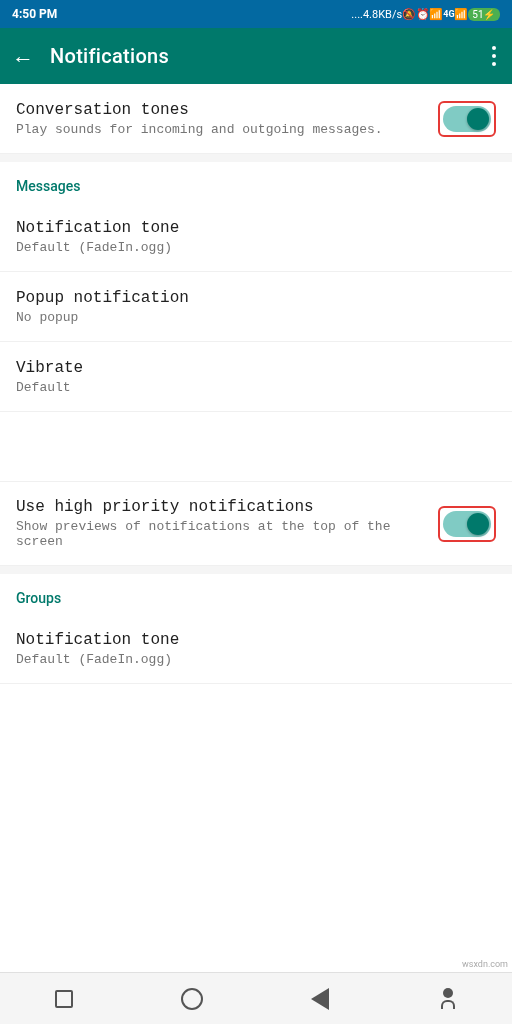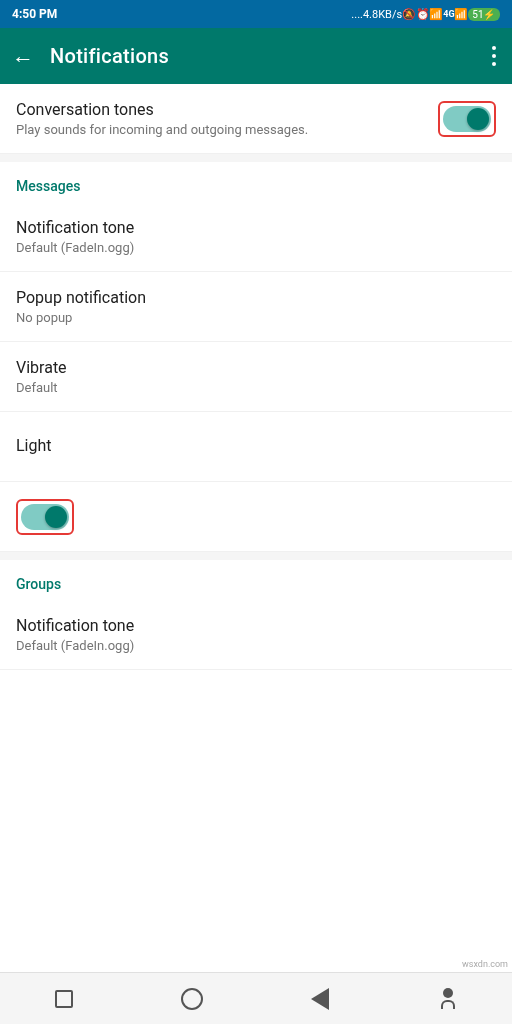--- a/index.html
+++ b/index.html
@@ -93,20 +93,21 @@
       padding: 16px 16px;
       display: flex;
       align-items: center;
       justify-content: space-between;
       border-bottom: 1px solid #f0f0f0;
       min-height: 70px;
     }
 
     .setting-item-text {
       flex: 1;
+      font-family: Liberation Mono, monospace;
     }
 
     .setting-item-title {
       font-size: 16px;
       color: #212121;
       font-weight: 400;
       margin-bottom: 3px;
     }
 
     .setting-item-subtitle {
@@ -308,25 +309,28 @@
 
   <div class="setting-item">
     <div class="setting-item-text">
       <div class="setting-item-title">Vibrate</div>
       <div class="setting-item-subtitle">Default</div>
     </div>
   </div>
 
   <div class="setting-item">
     <div class="setting-item-text">
-      <div class="setting-item-title">Light</div>
-    </div>
-  </div>
-
-  <div class="setting-item">
+    </div>
+  </div>
+
+  <div class="setting-item">
+    <div class="setting-item-text">
+      <div class="setting-item-title">Use high priority notifications</div>
+      <div class="setting-item-subtitle">Show previews of notifications at the top of the screen</div>
+    </div>
     <div class="toggle-wrapper">
       <div class="toggle on">
         <div class="toggle-thumb"></div>
       </div>
     </div>
   </div>
 
   <div class="section-divider"></div>
 
   <div class="section-header">Groups</div>

